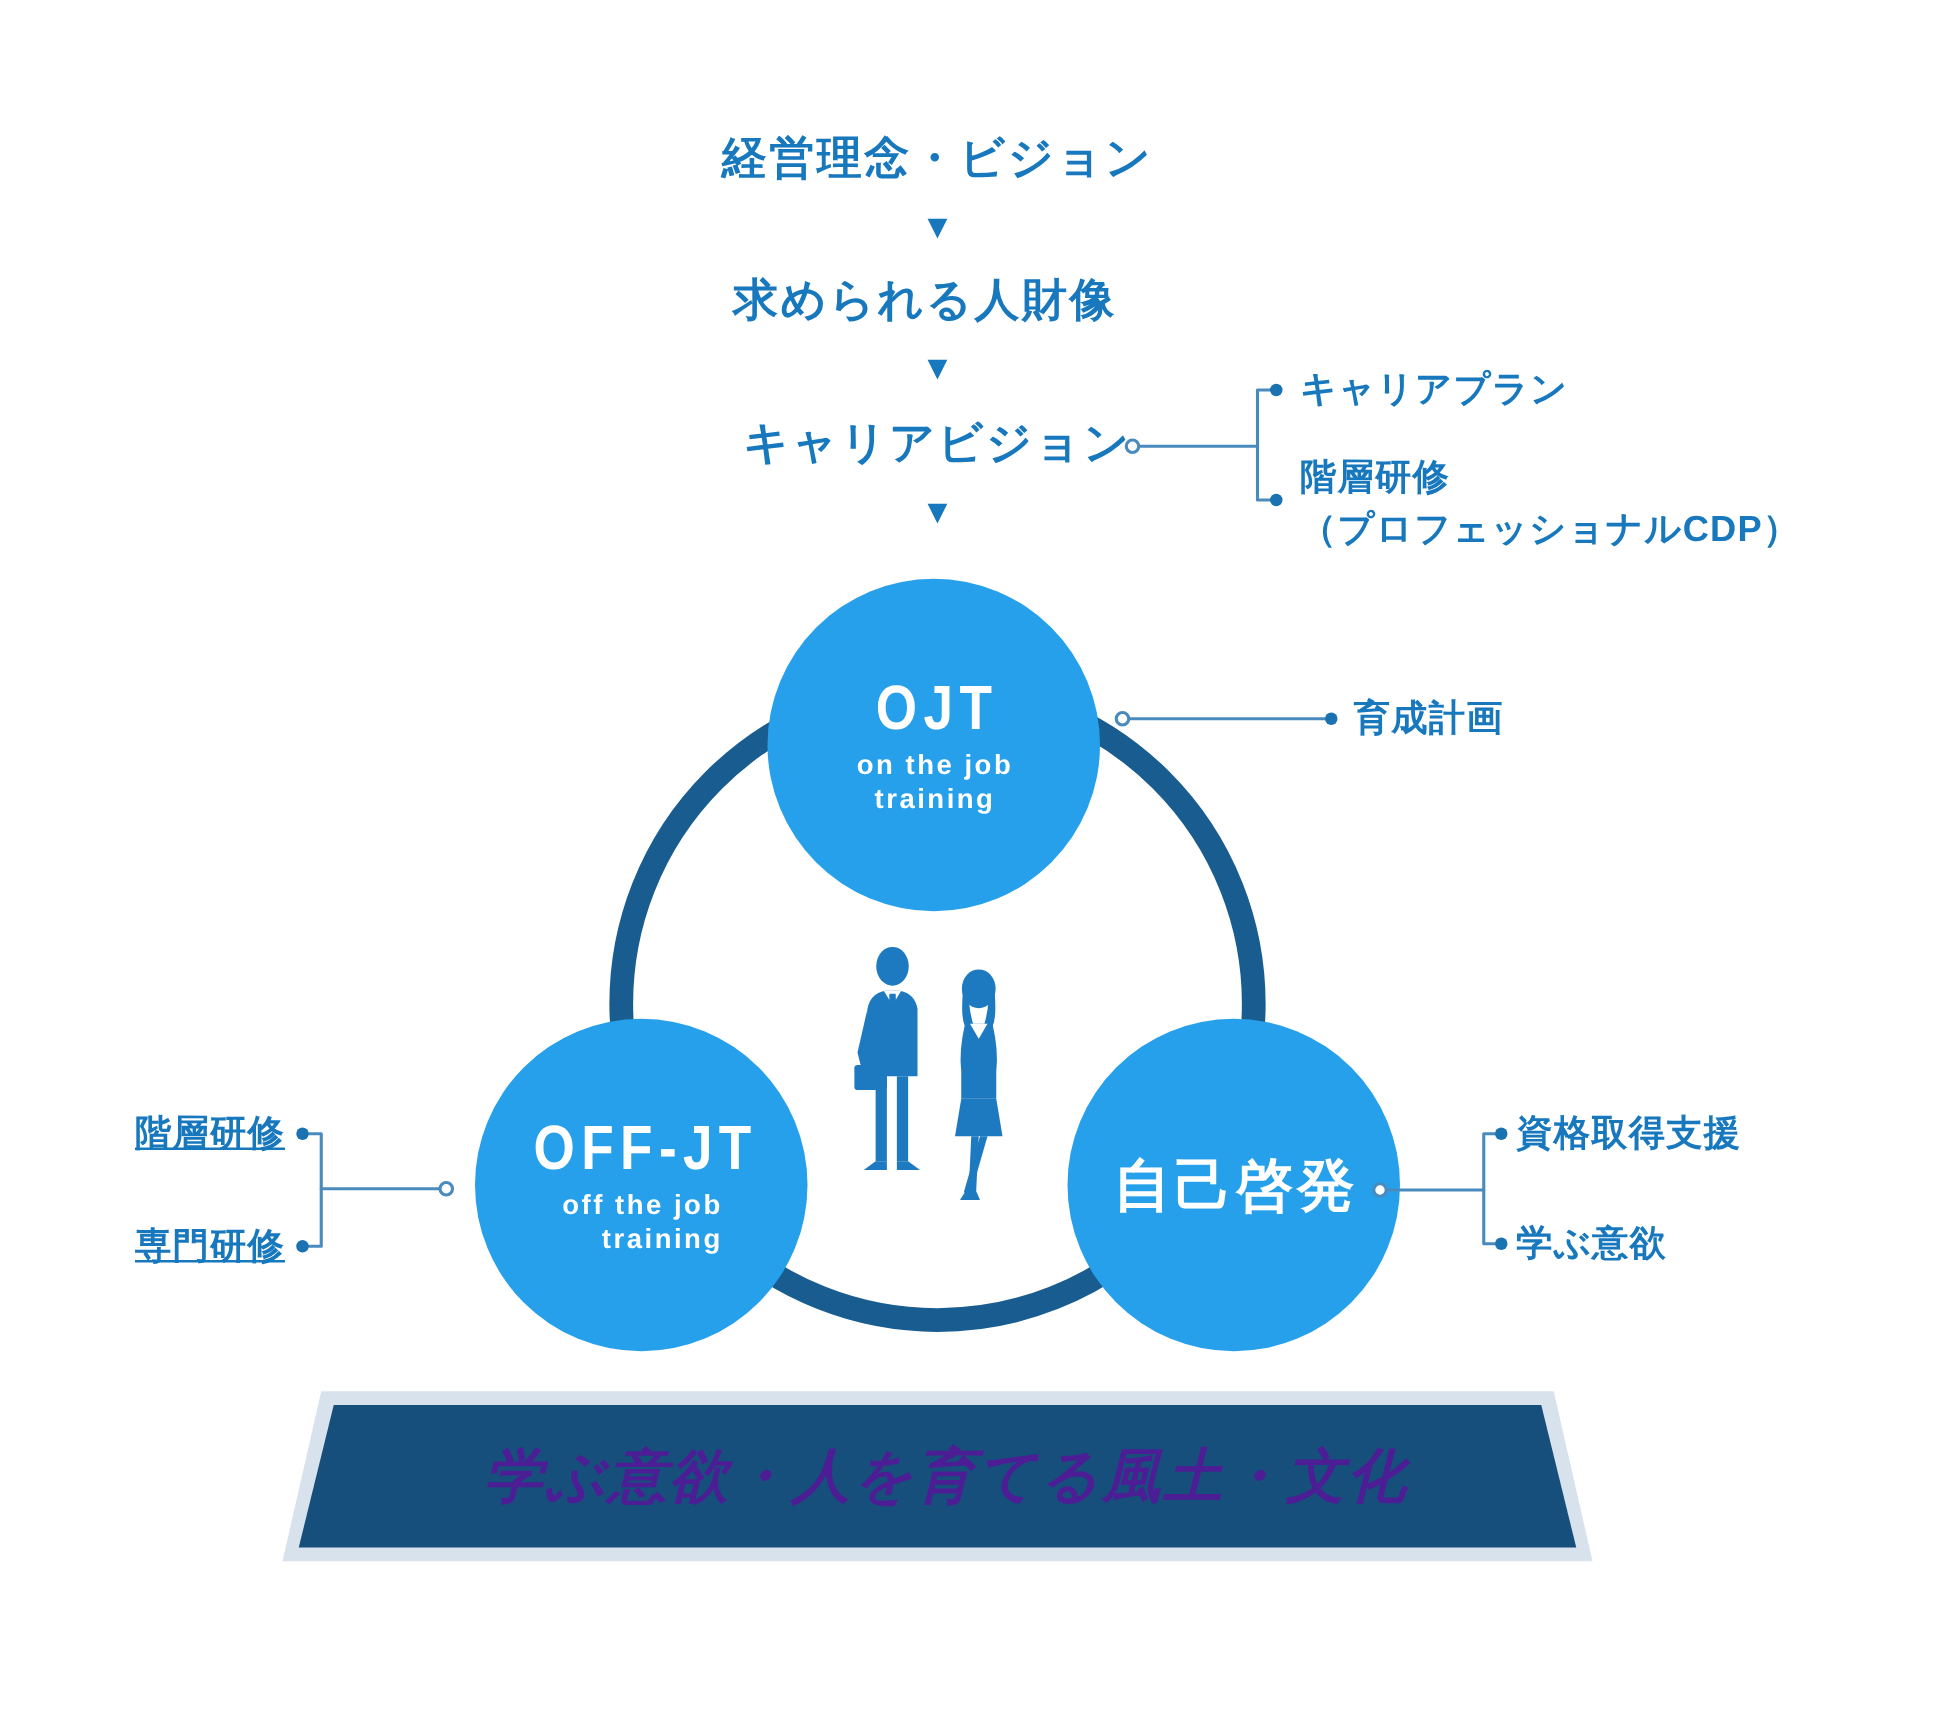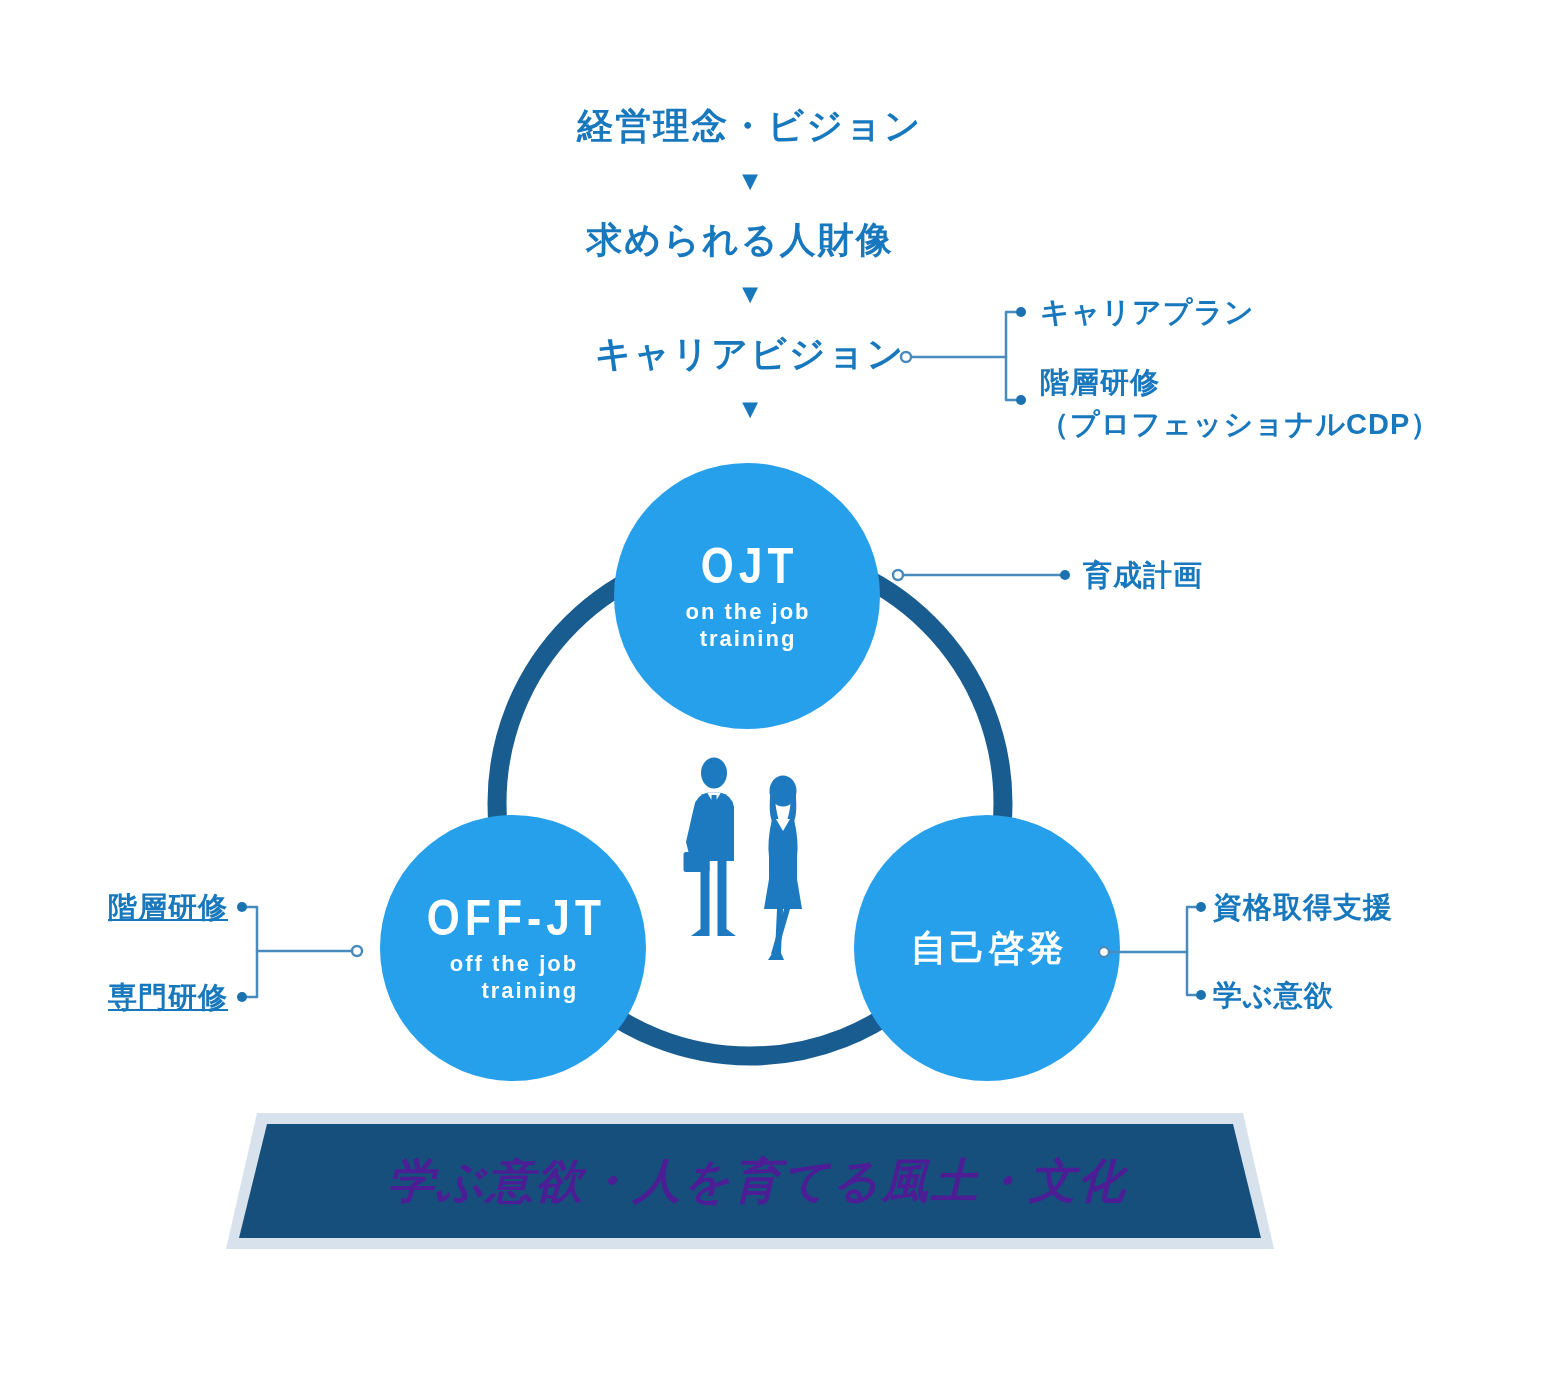--- a/index.html
+++ b/index.html
@@ -13,21 +13,21 @@
   .bubble{
     position:absolute;z-index:2;width:266px;height:266px;border-radius:50%;
     background:var(--circle);display:flex;flex-direction:column;align-items:center;justify-content:center;
     color:#ffffff;text-align:center;
   }
   .bubble-title{
     font-weight:700;font-size:50px;line-height:52px;letter-spacing:6px;margin-right:-6px;
     transform:scaleX(.85);white-space:nowrap;
   }
   .bubble-title-cjk{
-    font-weight:700;font-size:36px;line-height:50px;letter-spacing:3px;margin-right:-3px;white-space:nowrap;
+    font-weight:700;font-size:46px;line-height:50px;letter-spacing:3px;margin-right:-3px;white-space:nowrap;
   }
   .bubble-sub{
     font-weight:700;font-size:22px;line-height:27px;letter-spacing:2px;margin-right:-2px;margin-top:6px;white-space:pre-line;
   }
   .txt{position:absolute;z-index:4;color:var(--text_blue);font-weight:700;white-space:nowrap;}
   .flow-label{font-size:36px;line-height:40px;letter-spacing:2px;transform:translateX(-50%);}
   .flow-arrow{font-size:27px;line-height:27px;transform:translateX(-50%);}
   .side-label{font-size:29px;line-height:34px;letter-spacing:1px;}
   .side-label.right-align{transform:translateX(-100%);text-decoration:underline;}
   .branch-block{font-size:29px;line-height:42px;letter-spacing:1px;}

